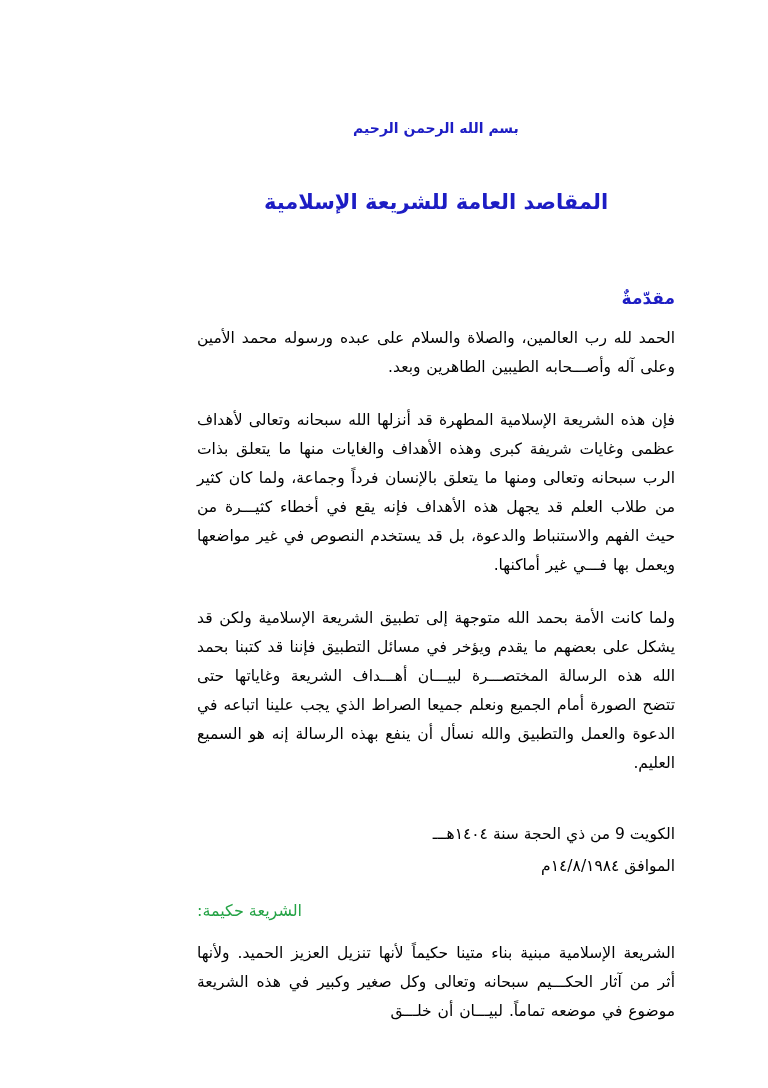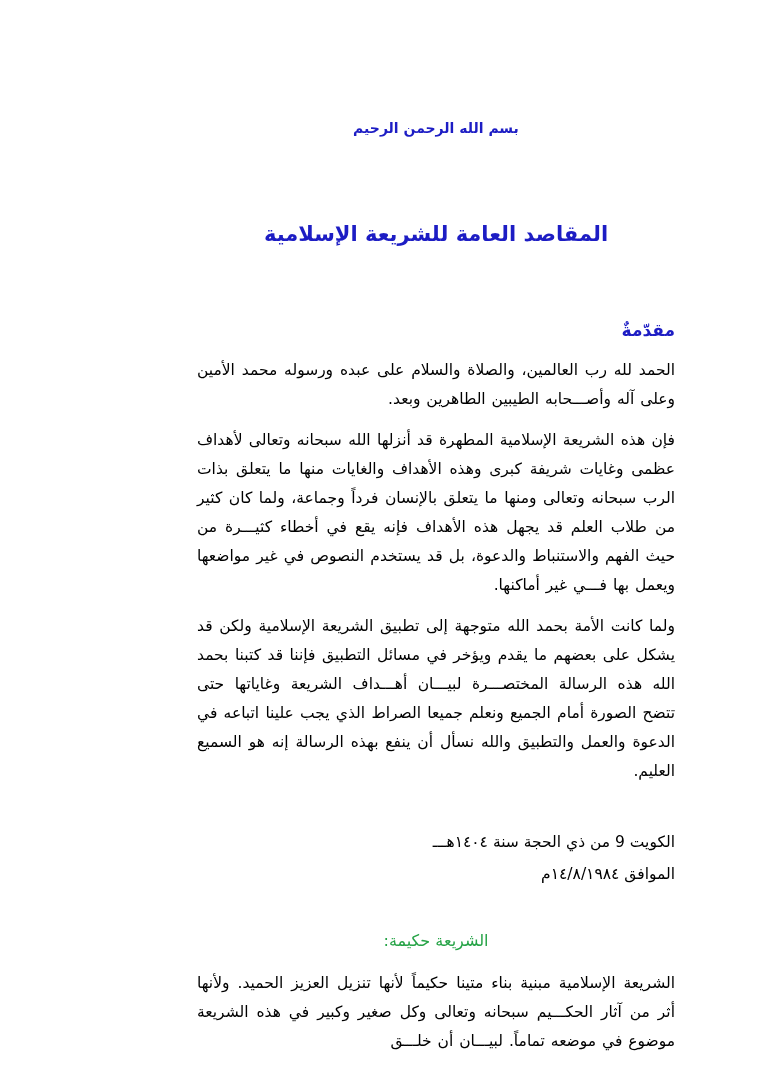--- a/index.html
+++ b/index.html
@@ -28,21 +28,21 @@
     font-weight: bold;
     font-size: 14px;
     line-height: 20px;
   }
   .doc-title {
     text-align: center;
     color: var(--heading-blue, #1d1dc4);
     font-weight: bold;
     font-size: 21px;
     line-height: 32px;
-    margin-top: 80px;
+    margin-top: 48px;
   }
   .intro-heading {
     text-align: right;
     color: var(--heading-blue, #1d1dc4);
     font-weight: bold;
     font-size: 17px;
     line-height: 24px;
     margin-top: 68px;
   }
   .para {
@@ -50,37 +50,37 @@
     line-height: 29px;
     text-align: justify;
     text-align-last: right;
     word-spacing: 1px;
     margin: 0;
   }
   .para.first {
     margin-top: 14px;
   }
   .para + .para {
-    margin-top: 12px;
+    margin-top: 24px;
   }
   .signature {
     margin-top: 40px;
     text-align: right;
     font-size: 15.5px;
     line-height: 32px;
   }
   .signature div {
     white-space: nowrap;
   }
   .section-heading {
-    margin-top: 40px;
+    margin-top: 18px;
     color: var(--section-green, #25a346);
     font-size: 16px;
     line-height: 22px;
-    text-align: center;
+    text-align: left;
     font-weight: normal;
   }
   .section-para {
     margin-top: 17px;
   }
 </style>
 </head>
 <body>
 
 <div class="page">

